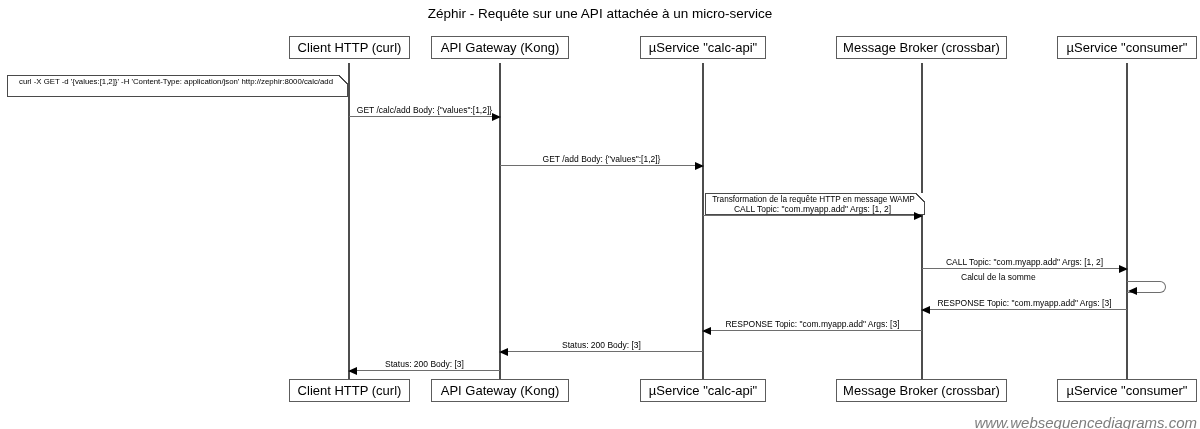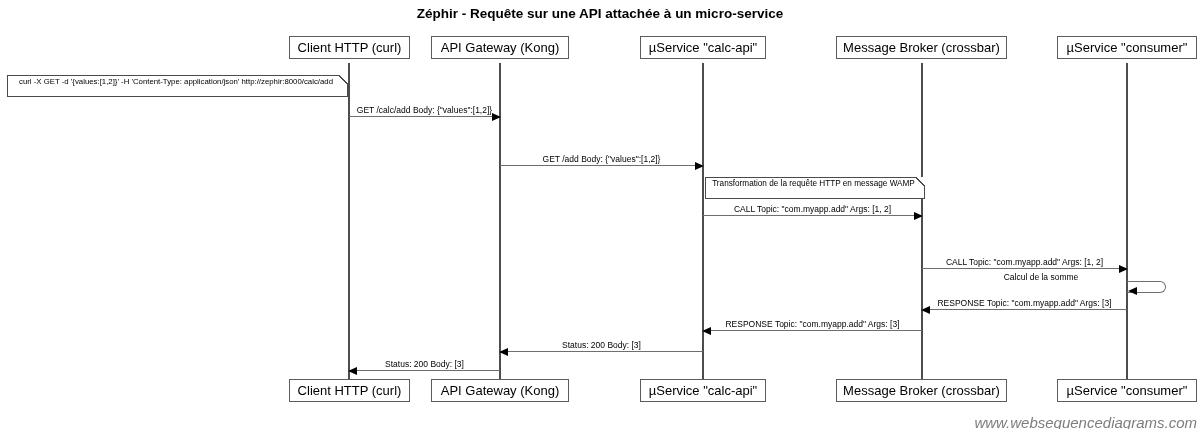--- a/index.html
+++ b/index.html
@@ -1,37 +1,37 @@
 <!DOCTYPE html>
 <html><head>
 <meta charset="utf-8">
 <style>
   html,body{margin:0;padding:0;background:#ffffff;}
   .diagram{position:relative;width:1200px;height:429px;background:#ffffff;
            font-family:"Liberation Sans",sans-serif;color:#000;overflow:hidden;}
   .title{position:absolute;top:6px;left:0;width:100%;text-align:center;
-         font-size:13.5px;font-weight:bold;white-space:nowrap;}
+         font-size:13.5px;font-weight:normal;white-space:nowrap;}
   .lifeline{position:absolute;top:63px;height:316px;width:1.5px;background:#4d4d4d;}
   .pbox{position:absolute;height:23px;box-sizing:border-box;border:1px solid #5c5c5c;
         background:#fff;display:flex;align-items:center;justify-content:center;
         font-size:13px;white-space:nowrap;}
   .note{position:absolute;height:22px;box-sizing:border-box;border:1px solid #4a4a4a;
         background:#fff;display:flex;align-items:center;justify-content:center;
         font-size:8.2px;white-space:nowrap;padding:0 7px 9px 4px;}
   .fold{position:absolute;top:-1px;right:-1px;width:9px;height:9px;
         background:linear-gradient(to bottom left,#ffffff 45%,#4a4a4a 45%,#4a4a4a 57%,#ffffff 57%);}
   .msg{position:absolute;height:15px;}
   .msg .lbl{position:absolute;left:0;right:0;bottom:2.5px;text-align:center;
             font-size:8.5px;white-space:nowrap;}
   .msg .line{position:absolute;left:0;right:0;bottom:0;height:0;border-bottom:1.4px solid #6e6e6e;}
   .head{position:absolute;width:0;height:0;border-top:4.5px solid transparent;
         border-bottom:4.5px solid transparent;}
   .head.r{right:-1px;bottom:-4px;border-left:9px solid #000;}
   .head.l{left:-1px;bottom:-4px;border-right:9px solid #000;}
-  .self-lbl{position:absolute;left:961px;top:272px;width:160px;text-align:center;
+  .self-lbl{position:absolute;left:961px;top:272px;width:160px;text-align:left;
             font-size:8.5px;white-space:nowrap;}
   .self-loop{position:absolute;left:1127px;top:281px;width:39px;height:12px;
              box-sizing:border-box;border:1.4px solid #6e6e6e;border-left:none;
              border-radius:0 7px 7px 0;}
   .self-head{position:absolute;left:1128px;top:287px;width:0;height:0;
              border-top:4.5px solid transparent;border-bottom:4.5px solid transparent;
              border-right:9px solid #000;}
   .watermark{position:absolute;right:3px;top:414px;font-size:15px;color:#7d7d7d;font-style:italic;}
 </style>
 </head>
@@ -56,21 +56,21 @@
   <div class="pbox" style="left:289px;top:379px;width:121px">Client HTTP (curl)</div>
   <div class="pbox" style="left:431px;top:379px;width:138px">API Gateway (Kong)</div>
   <div class="pbox" style="left:640px;top:379px;width:126px">µService "calc-api"</div>
   <div class="pbox" style="left:836px;top:379px;width:171px">Message Broker (crossbar)</div>
   <div class="pbox" style="left:1057px;top:379px;width:140px">µService "consumer"</div>
 
   <div class="note" style="left:7px;top:75px;width:341px;font-size:7.8px">
     <span>curl -X GET -d '{values:[1,2]}' -H 'Content-Type: application/json' http://zephir:8000/calc/add</span>
     <i class="fold"></i>
   </div>
-  <div class="note" style="left:705px;top:177px;width:220px">
+  <div class="note" style="left:705px;top:193px;width:220px">
     <span>Transformation de la requête HTTP en message WAMP</span>
     <i class="fold"></i>
   </div>
 
   <div class="msg" style="left:349px;top:102px;width:151px">
     <div class="lbl">GET /calc/add Body: {"values":[1,2]}</div>
     <div class="line"></div>
     <i class="head r"></i>
   </div>
   <div class="msg" style="left:500px;top:151px;width:203px">

